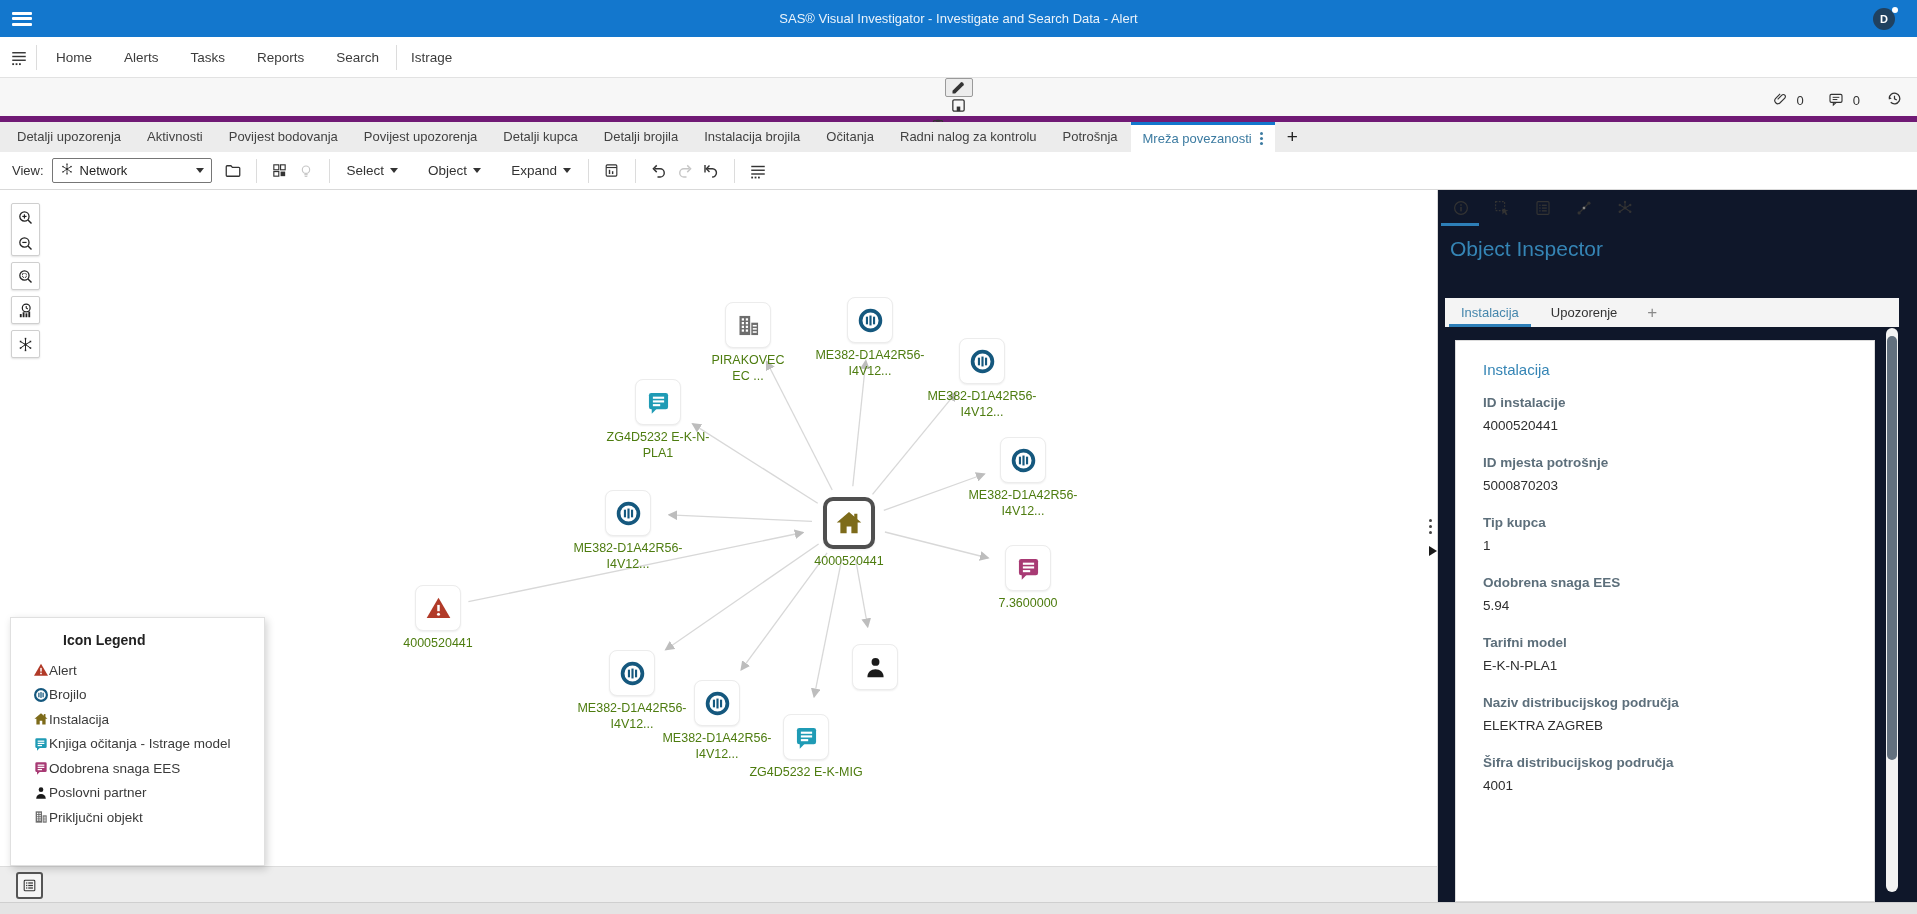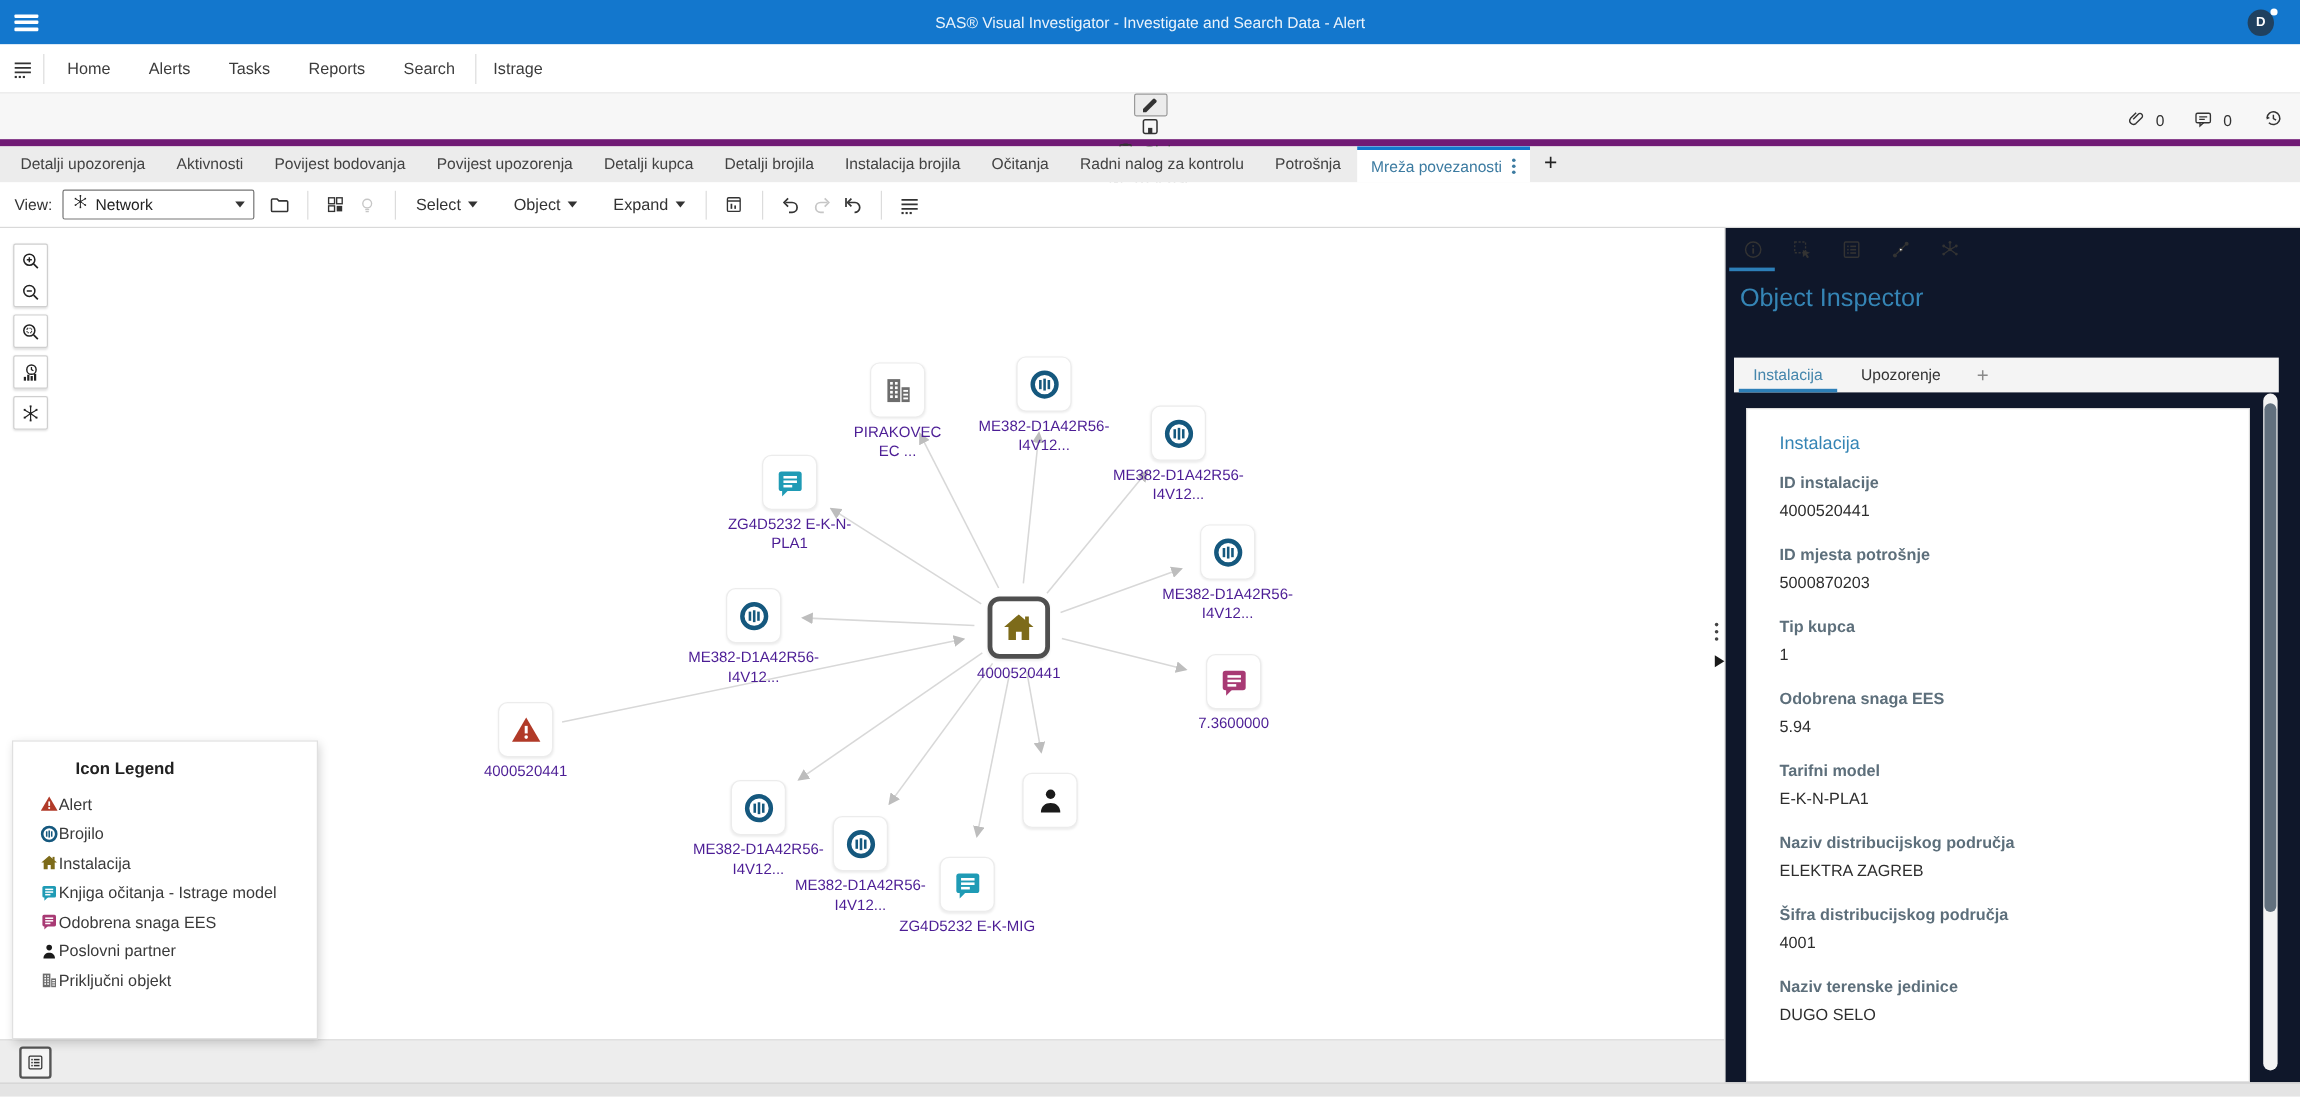--- a/index.html
+++ b/index.html
@@ -49,21 +49,21 @@
   .dropdown .dd-text { font-size:13px; color:#222; flex:1; }
   .caret { width:0; height:0; border-left:4px solid transparent; border-right:4px solid transparent; border-top:5px solid #333; display:inline-block; }
   .vb-btn { display:flex; align-items:center; gap:6px; font-size:13.5px; color:#333; padding:4px 7px; cursor:pointer; white-space:nowrap; }
   .vb-icon { width:26px; height:26px; display:flex; align-items:center; justify-content:center; cursor:pointer; }
 
   
   .canvas { position:absolute; left:0; top:190px; width:1437px; height:712px; background:#fff; overflow:hidden; }
   #edges { position:absolute; left:0; top:0; }
   .node { position:absolute; width:46px; height:46px; background:#fff; border:1px solid #ececec; border-radius:8px; box-shadow:0 1px 2px rgba(0,0,0,.07); display:flex; align-items:center; justify-content:center; cursor:pointer; z-index:3; }
   .node.sel { width:52px; height:52px; border:4px solid #4f4f4f; border-radius:10px; }
-  .nlabel { position:absolute; width:160px; text-align:center; font-size:12.5px; color:#4c1d95; line-height:1.3; z-index:3; pointer-events:none; }
+  .nlabel { position:absolute; width:160px; text-align:center; font-size:12.5px; color:#4d7c0f; line-height:1.3; z-index:3; pointer-events:none; }
 
   .side-tools { z-index:5; }
   .tool-group { position:absolute; left:11px; width:29px; background:#fff; border:1px solid #cfcfcf; border-radius:2px; box-shadow:0 1px 2px rgba(0,0,0,.12); }
   .tool-btn { width:27px; height:26px; display:flex; align-items:center; justify-content:center; cursor:pointer; }
 
   .legend { position:absolute; left:10px; top:427px; width:255px; height:249px; background:#fff; border:1px solid #e0e0e0; box-shadow:2px 3px 8px rgba(0,0,0,.18); z-index:6; padding:14px 0 0 22px; }
   .legend-title { font-size:14px; font-weight:bold; color:#222; margin-bottom:10px;padding-left:30px; }
   .legend-row { display:flex; align-items:center; height:24.5px; }
   .legend-row .ltext { font-size:13.5px; color:#3a3a3a; white-space:nowrap; }
 
@@ -817,23 +817,19 @@
           <div class="fval">E-K-N-PLA1</div>
         </div>
         <div class="fld">
           <div class="flabel">Naziv distribucijskog područja</div>
           <div class="fval">ELEKTRA ZAGREB</div>
         </div>
         <div class="fld">
           <div class="flabel">Šifra distribucijskog područja</div>
           <div class="fval">4001</div>
         </div>
-        <div class="fld">
-          <div class="flabel">Naziv terenske jedinice</div>
-          <div class="fval">DUGO SELO</div>
-        </div>
       </div>
   </div>
   <div class="rp-scroll"></div>
   <div class="rp-thumb"></div>
 </div>
 
 <div class="bottombar"></div>
 
 </body></html>

